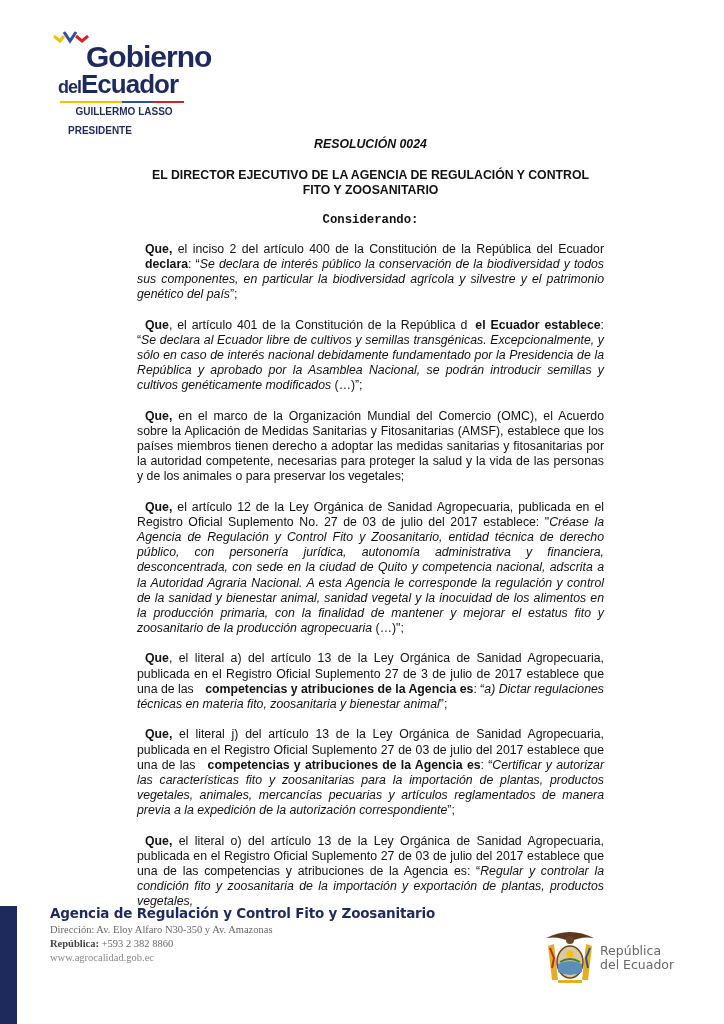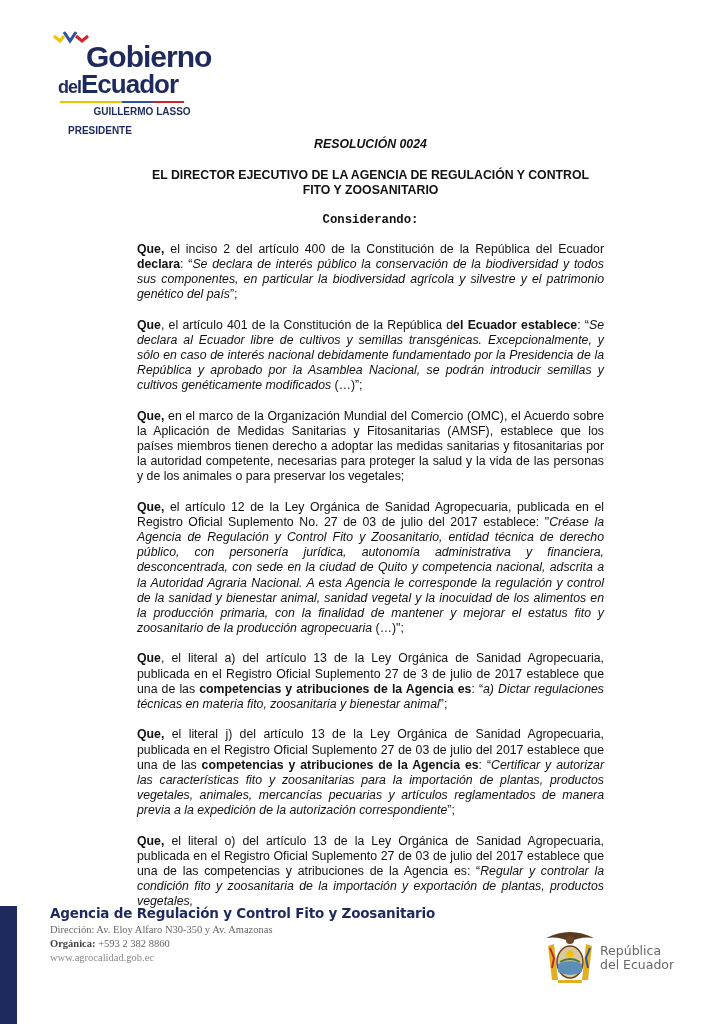--- a/index.html
+++ b/index.html
@@ -3,30 +3,30 @@
 <meta charset="utf-8">
 <style>
   html, body { margin: 0; padding: 0; background: #ffffff; }
   body { width: 724px; height: 1024px; position: relative; overflow: hidden; font-family: "Liberation Sans", sans-serif; color: #111; }
   .logo { position: absolute; left: 50px; top: 30px; width: 160px; height: 100px; }
   .logo .chev { position: absolute; left: 2px; top: 0; }
   .logo .l1 { position: absolute; left: 12px; top: 12px; font-size: 30px; font-weight: bold; color: #1f2a5c; letter-spacing: -1px; line-height: 30px; margin-left: 24px; }
   .logo .l2 { position: absolute; left: 8px; top: 41px; font-size: 26px; font-weight: bold; color: #1f2a5c; letter-spacing: -1px; line-height: 26px; }
   .logo .l2 .del { font-size: 18px; }
   .logo .bar { position: absolute; left: 10px; top: 71px; width: 124px; height: 2px; background: linear-gradient(90deg, #f2c200 0 50%, #2f4fa0 50% 75%, #d2232a 75% 100%); }
-  .logo .l3 { position: absolute; left: 36px; top: 76px; width: 112px; text-align: center; font-size: 10px; font-weight: bold; color: #1f2a5c; line-height: 11px; }
+  .logo .l3 { position: absolute; left: 18px; top: 76px; width: 112px; text-align: center; font-size: 10px; font-weight: bold; color: #1f2a5c; line-height: 11px; }
   .logo .l4 { position: absolute; left: 18px; top: 95px; width: 112px; text-align: left; font-size: 10px; font-weight: bold; color: #1f2a5c; line-height: 11px; }
 
   .doc { position: absolute; left: 137px; top: 137px; width: 467px; font-size: 12.3px; line-height: 15.2px; }
   .center-bold { text-align: center; font-weight: bold; }
   .res-title { margin: 0 0 16px 0; font-style: italic; }
   .director { margin: 0 0 14px 0; }
   .considerando { margin: 0 0 14px 0; font-family: Liberation Mono, monospace; }
   .para { text-align: justify; margin: 0 0 15px 0; }
-  .para b { font-weight: bold; }
+  .para b { font-weight: bold; margin-left: 8px; }
   .para i { font-style: italic; }
 
   .footer-bar { position: absolute; left: 0; top: 906px; width: 17px; height: 118px; background: #1f2a5c; }
   .footer { position: absolute; left: 50px; top: 903px; font-family: "DejaVu Sans", sans-serif; color: #555; }
   .footer .agency { font-size: 13.5px; font-weight: bold; color: #1f2a5c; line-height: 20px; letter-spacing: -0.2px; }
   .footer .line { font-size: 10.5px; line-height: 14px; color: #666; font-family: Liberation Serif, serif; }
   .footer .line b { color: #444; }
   .footer .web { color: #888; }
 
   .crest { position: absolute; left: 540px; top: 928px; width: 60px; height: 58px; }
@@ -68,21 +68,21 @@
 
   <p class="para"><b>Que,</b><span> el literal j) del artículo 13 de la Ley Orgánica de Sanidad Agropecuaria, publicada en el Registro Oficial Suplemento 27 de 03 de julio del 2017 establece que una de las </span><b>competencias y atribuciones de la Agencia es</b><span>: “</span><i>Certificar y autorizar las características fito y zoosanitarias para la importación de plantas, productos vegetales, animales, mercancías pecuarias y artículos reglamentados de manera previa a la expedición de la autorización correspondiente</i><span>”;</span></p>
 
   <p class="para"><b>Que,</b><span> el literal o) del artículo 13 de la Ley Orgánica de Sanidad Agropecuaria, publicada en el Registro Oficial Suplemento 27 de 03 de julio del 2017 establece que una de las competencias y atribuciones de la Agencia es: “</span><i>Regular y controlar la condición fito y zoosanitaria de la importación y exportación de plantas, productos vegetales,</i></p>
 </div>
 
 <div class="footer-bar"></div>
 <div class="footer">
   <div class="agency">Agencia de Regulación y Control Fito y Zoosanitario</div>
   <div class="line">Dirección: Av. Eloy Alfaro N30-350 y Av. Amazonas</div>
-  <div class="line"><b>Orgánica:</b><span> +593 2 382 8860</span></div>
+  <div class="line"><b>República:</b><span> +593 2 382 8860</span></div>
   <div class="line web">www.agrocalidad.gob.ec</div>
 </div>
 
 <svg class="crest" viewBox="0 0 60 58">
   <path d="M6 10 Q30 -2 54 10 Q40 8 30 14 Q20 8 6 10 Z" fill="#5a3a1f"></path>
   <circle cx="30" cy="12" r="4" fill="#6b4423"></circle>
   <path d="M8 18 L12 52 L18 52 L14 16 Z" fill="#e0b020"></path>
   <path d="M52 18 L48 52 L42 52 L46 16 Z" fill="#e0b020"></path>
   <path d="M10 20 L14 30 L12 40" fill="none" stroke="#c0282d" stroke-width="2"></path>
   <path d="M50 20 L46 30 L48 40" fill="none" stroke="#2f4fa0" stroke-width="2"></path>

